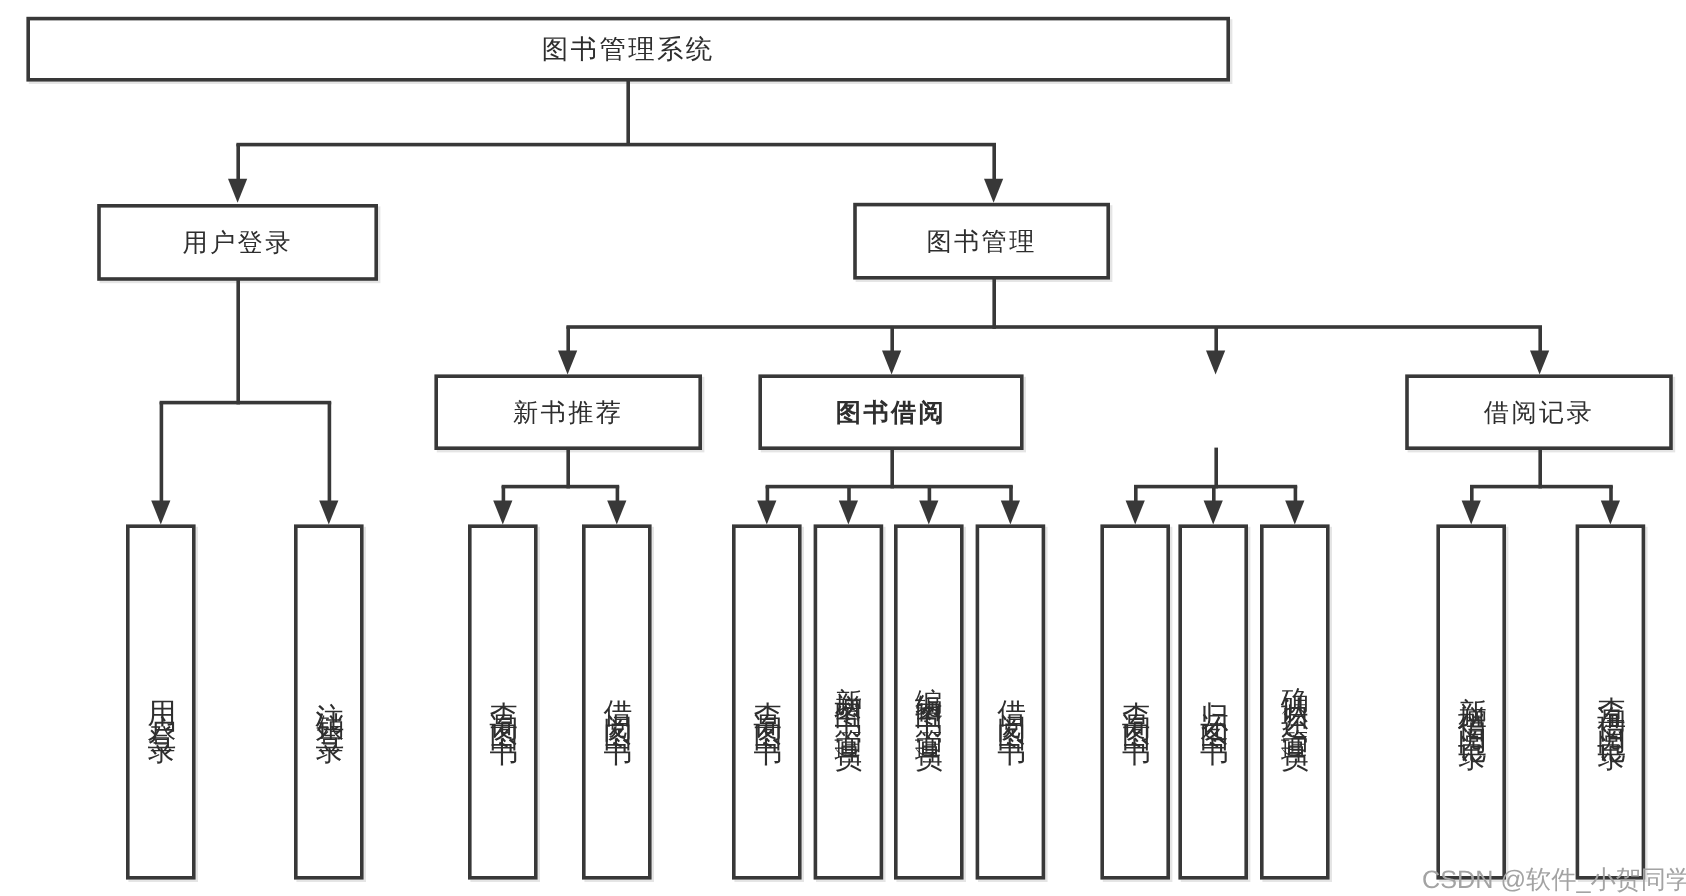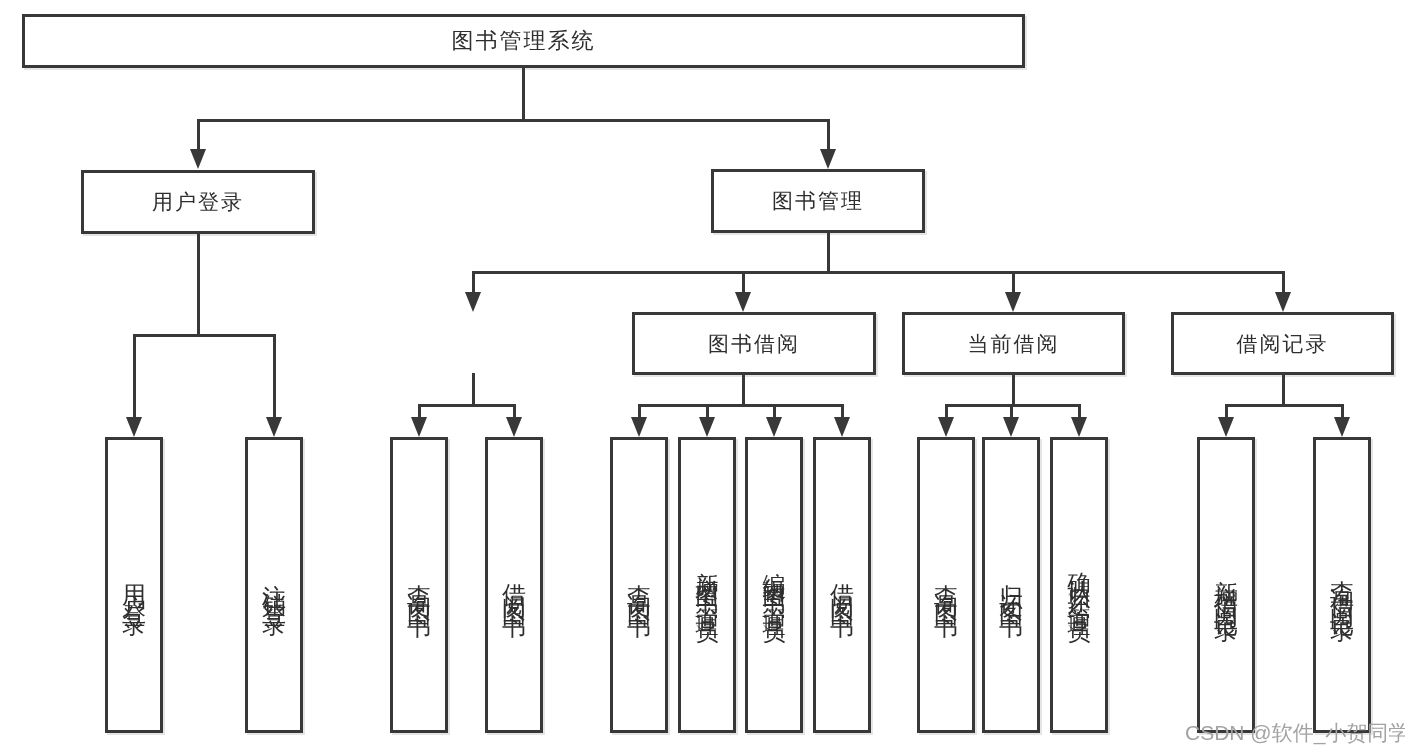--- a/index.html
+++ b/index.html
@@ -78,25 +78,25 @@
     <span class="lbl">图书管理系统</span>
   </div>
 
   <div class="node" style="left:81px;top:170px;width:234px;height:64px;">
     <span class="lbl">用户登录</span>
   </div>
   <div class="node" style="left:711px;top:169px;width:214px;height:64px;">
     <span class="lbl">图书管理</span>
   </div>
 
-  <div class="node" style="left:632px;top:312px;width:244px;height:63px;">
+  <div class="node" style="left:362px;top:312px;width:223px;height:63px;">
+    <span class="lbl">新书推荐</span>
+  </div>
+  <div class="node" style="left:632px;top:312px;width:221px;height:63px;font-weight:bold;">
     <span class="lbl">图书借阅</span>
-  </div>
-  <div class="node" style="left:902px;top:312px;width:223px;height:63px;">
-    <span class="lbl">当前借阅</span>
   </div>
   <div class="node" style="left:1171px;top:312px;width:223px;height:63px;">
     <span class="lbl">借阅记录</span>
   </div>
 
   <div class="leaf" style="left:105px;">
     <span class="vtext">用户登录</span>
   </div>
   <div class="leaf" style="left:245px;">
     <span class="vtext">注销登录</span>

